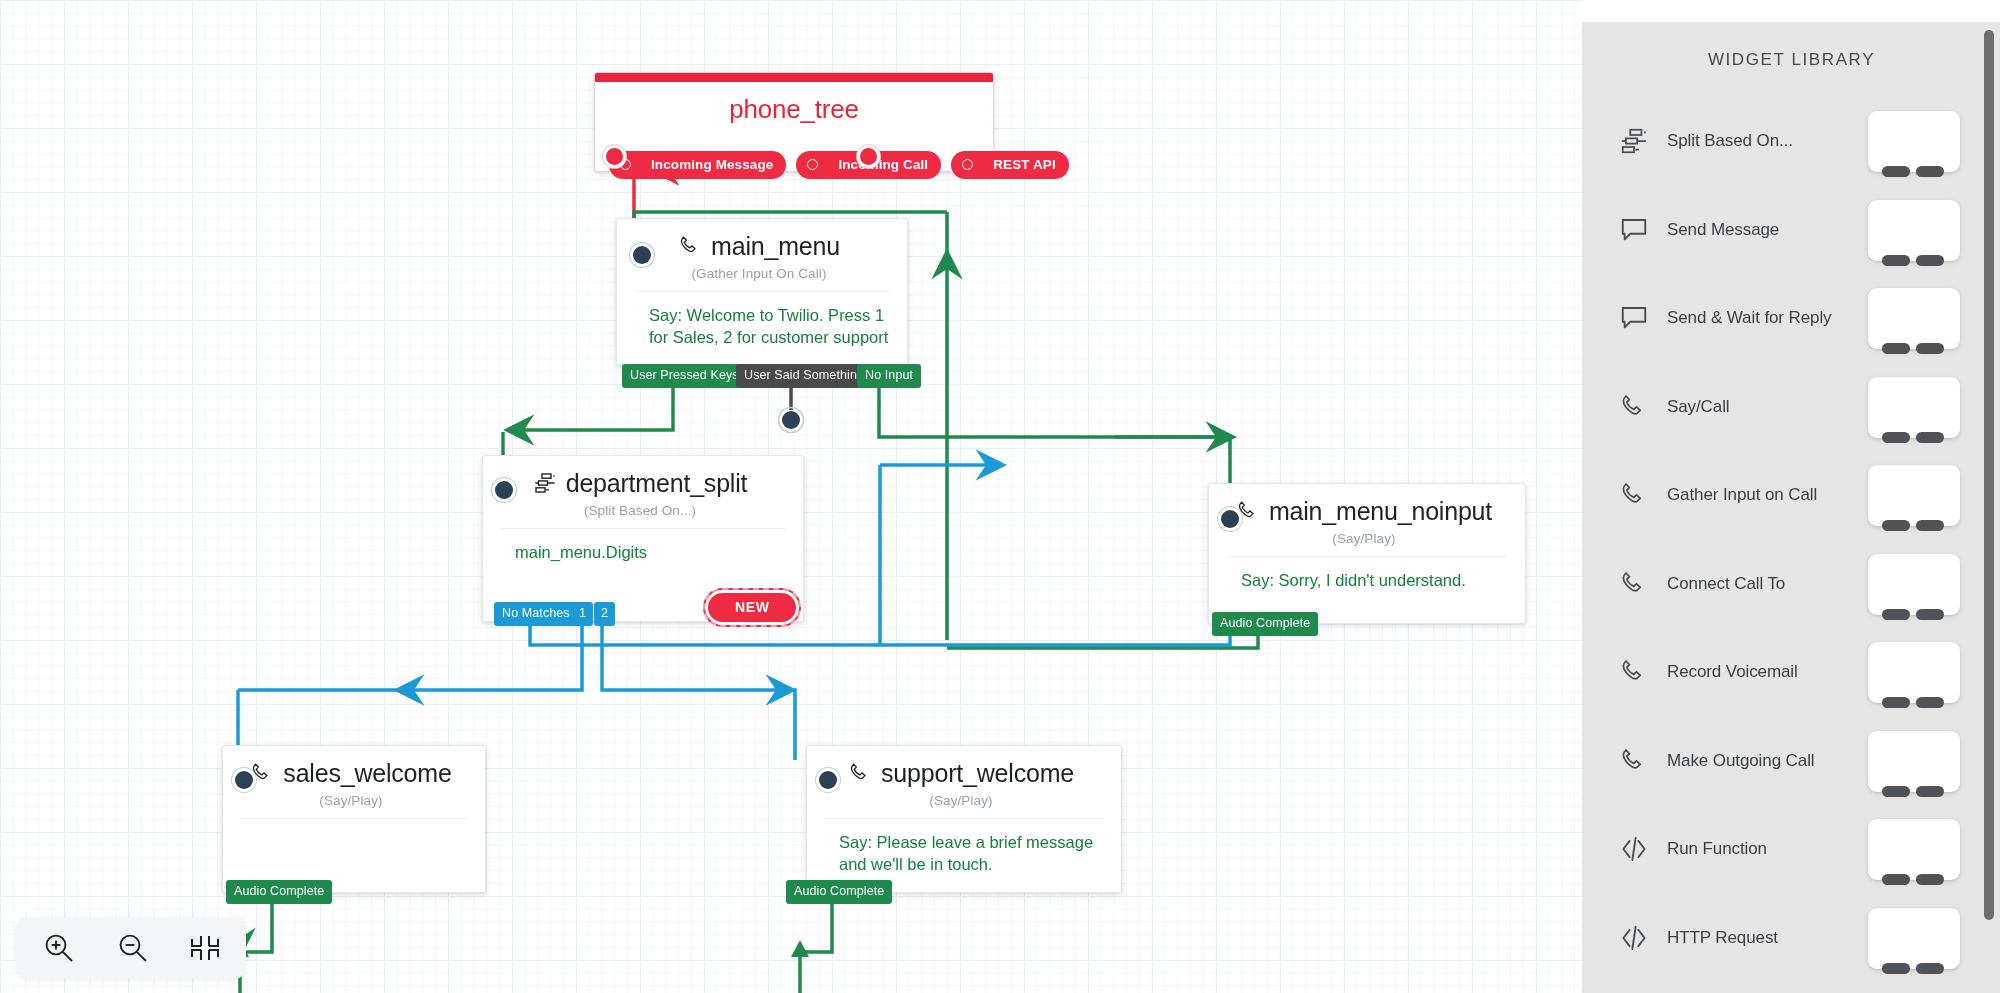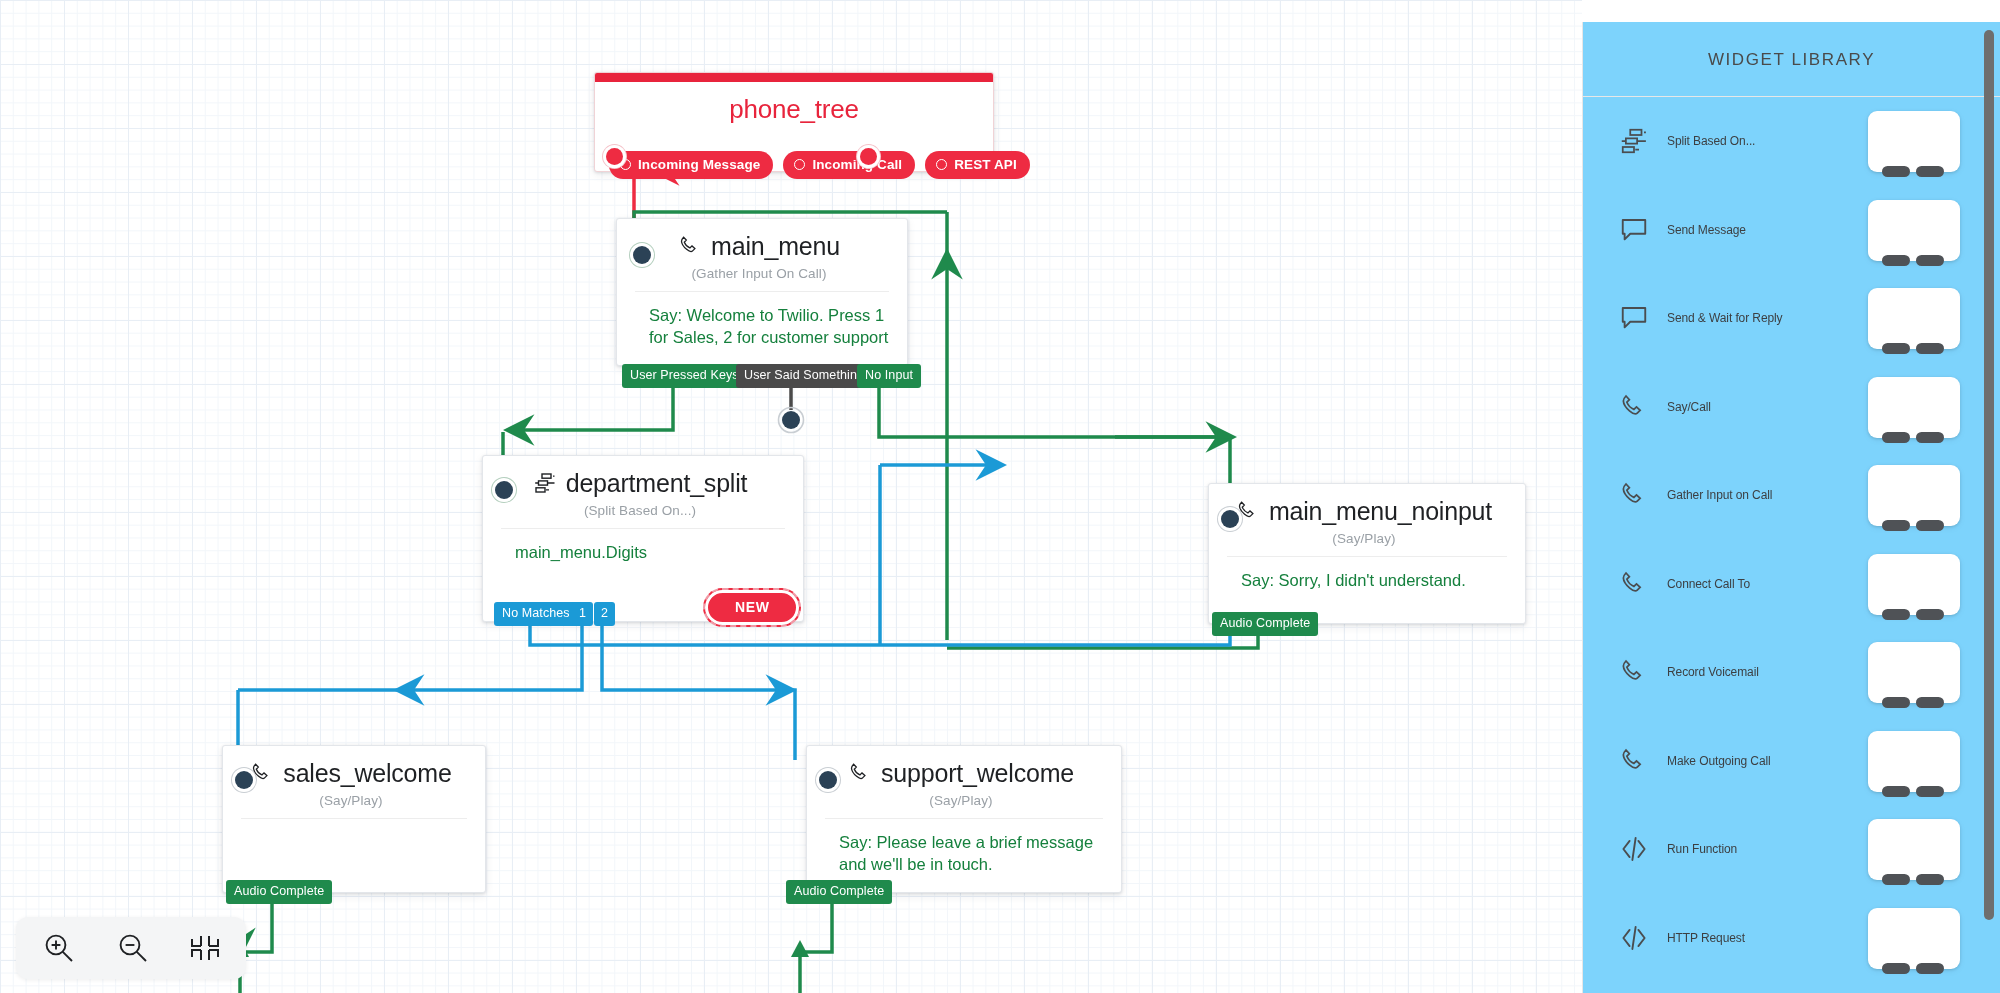--- a/index.html
+++ b/index.html
@@ -89,21 +89,21 @@
     border: 1px solid #f0d3d6;
     margin-top: 44px;
   }
   #trigger .bar { height: 9px; background: #e8243c; border-radius: 2px 2px 0 0; }
   #trigger .ttitle {
     text-align: center; color: #e8243c;
     font-size: 26px; margin-top: 12px; letter-spacing: -0.2px;
   }
   .trig-row { position:absolute; left: 0; top: 78px; width: 400px; display:flex; gap: 10px; padding-left: 14px;}
   .trig-pill {
-    display:flex; align-items:center; gap:7px;
+    display:flex; align-items:center; gap:20px;
     background:#ee2b42; color:#fff;
     border-radius: 20px; padding: 6px 13px 7px 11px;
     font-size: 13.5px; font-weight: 600; letter-spacing:.1px;
     white-space: nowrap;
   }
   .trig-pill .ring {
     width:11px;height:11px;border-radius:50%;
     border:1.8px solid #ffffff; display:inline-block;
   }
   .trig-endpoint {
@@ -132,39 +132,39 @@
     display:flex; align-items:center; gap: 40px;
     padding: 14px 26px;
     box-shadow: 0 1px 4px rgba(0,0,0,0.07);
   }
   #zoombar .zbtn { cursor:pointer; display:flex; }
 
   
   #library {
     position:absolute; right: 0; top: 22px;
     width: 418px; height: 971px;
-    background: #7dd3fc;
+    background: #e5e5e5;
     border-left: 1px solid #e7e7e7;
     overflow: hidden;
   }
   #lib-title {
     text-align:center; font-size: 17px; color:#4a4a4a;
     letter-spacing: 1.6px; padding: 28px 0 26px 0;
     border-bottom: 1px solid #e7e7e7;
   }
   .lib-row {
     position: relative;
     height: 88.5px;
     display: flex; align-items: center;
     padding-left: 30px;
     cursor: pointer;
   }
   .lib-icon { width: 42px; display:flex; align-items:center; justify-content:center; }
   .lib-label {
-    font-size: 12px; color:#3c3f42; margin-left: 12px; letter-spacing: -0.1px;
+    font-size: 17px; color:#3c3f42; margin-left: 12px; letter-spacing: -0.1px;
     white-space: nowrap;
   }
   .lib-card {
     position:absolute; right: 40px; top: 14px;
     width: 92px; height: 61px;
     background:#fff; border-radius: 9px;
     box-shadow: 0 1px 3px rgba(0,0,0,0.14), 0 2px 7px rgba(0,0,0,0.06);
   }
   .lib-card .nub {
     position:absolute; bottom:-5px; width: 28px; height: 11px;

